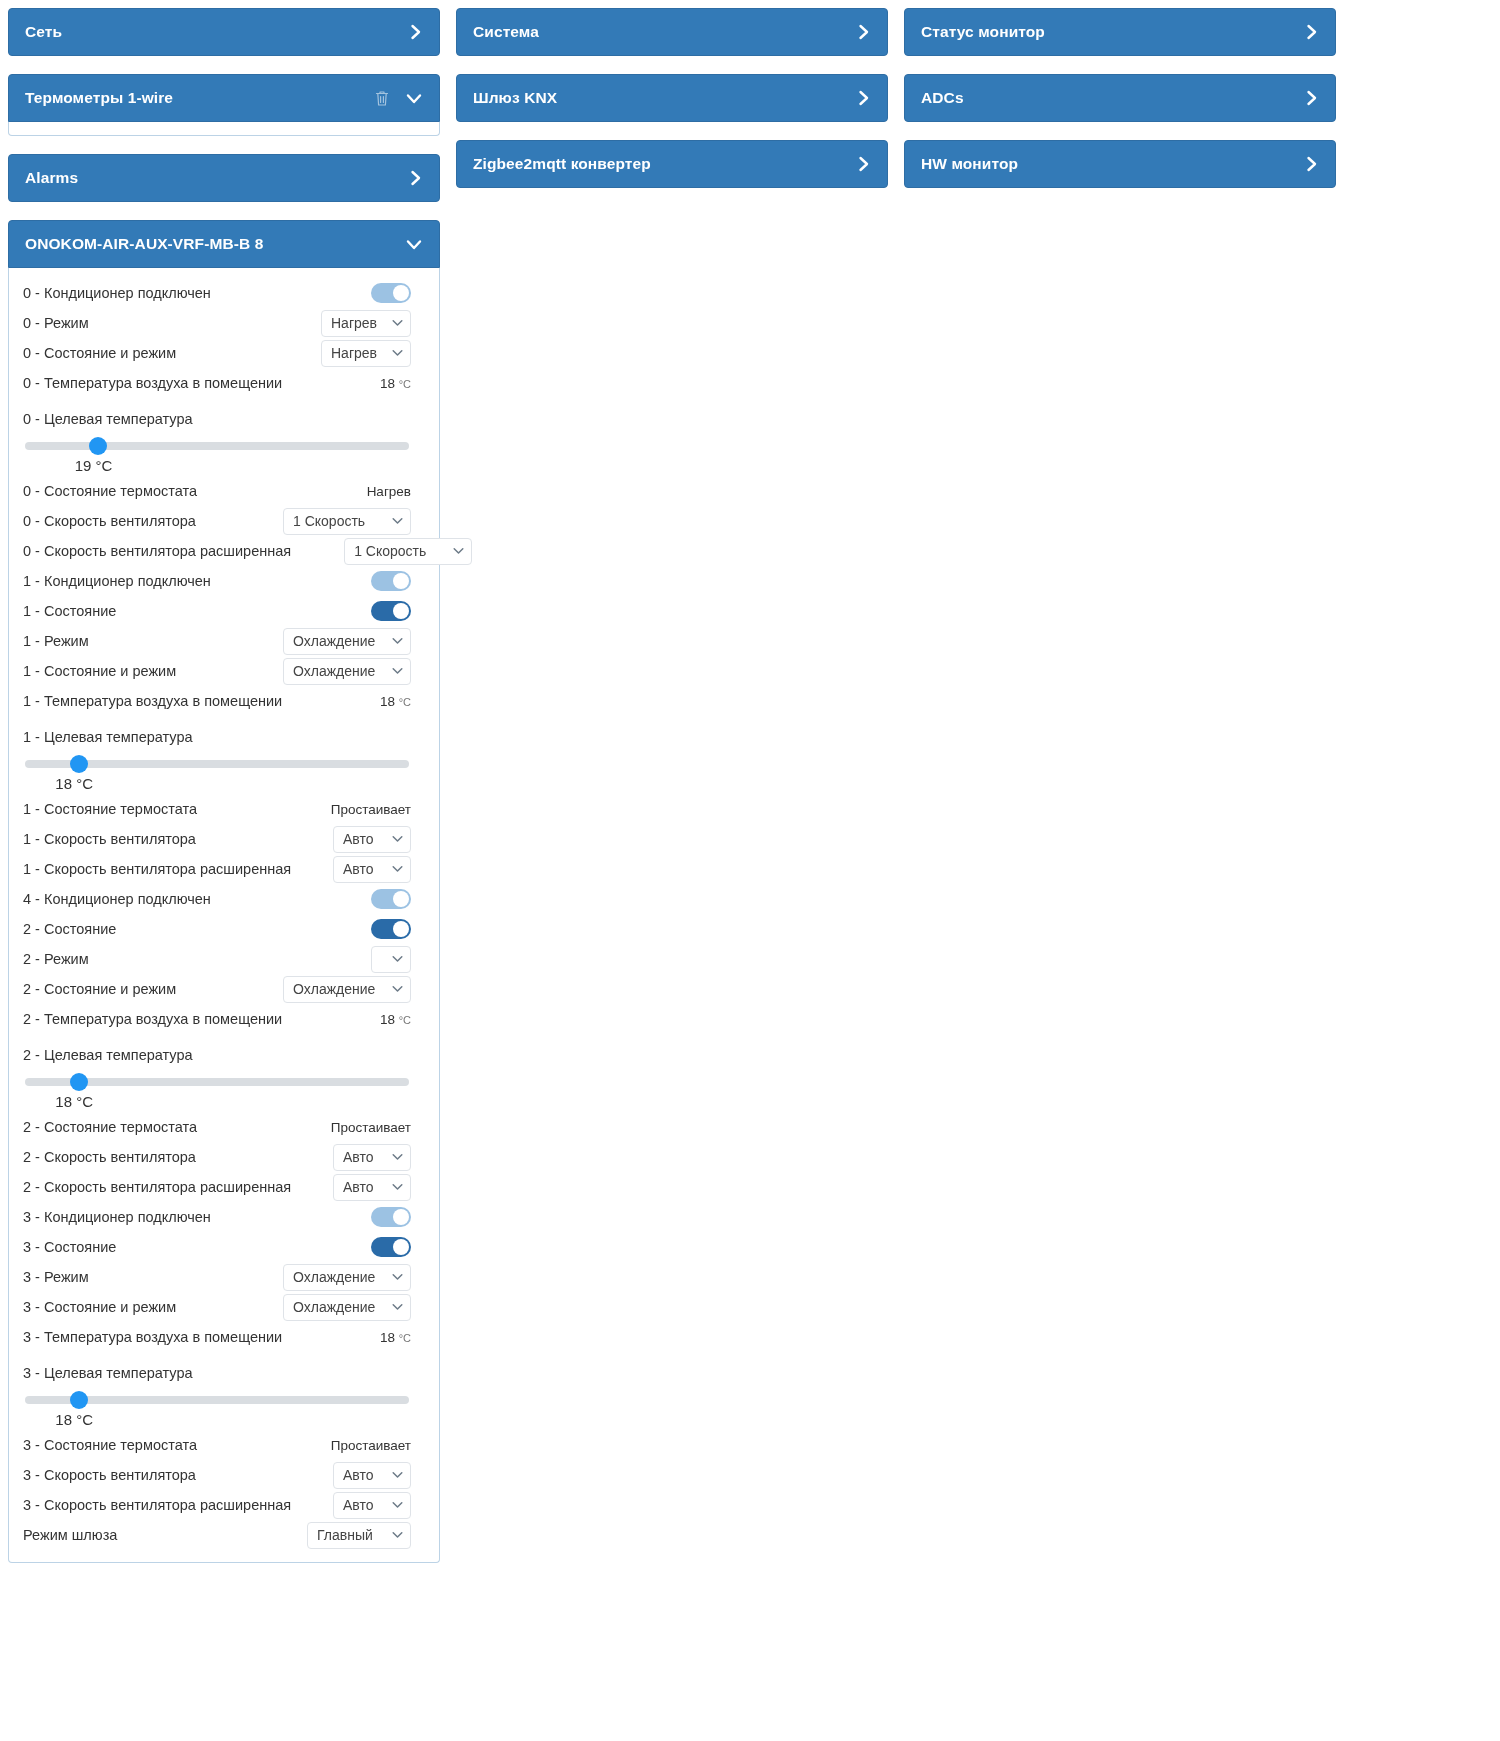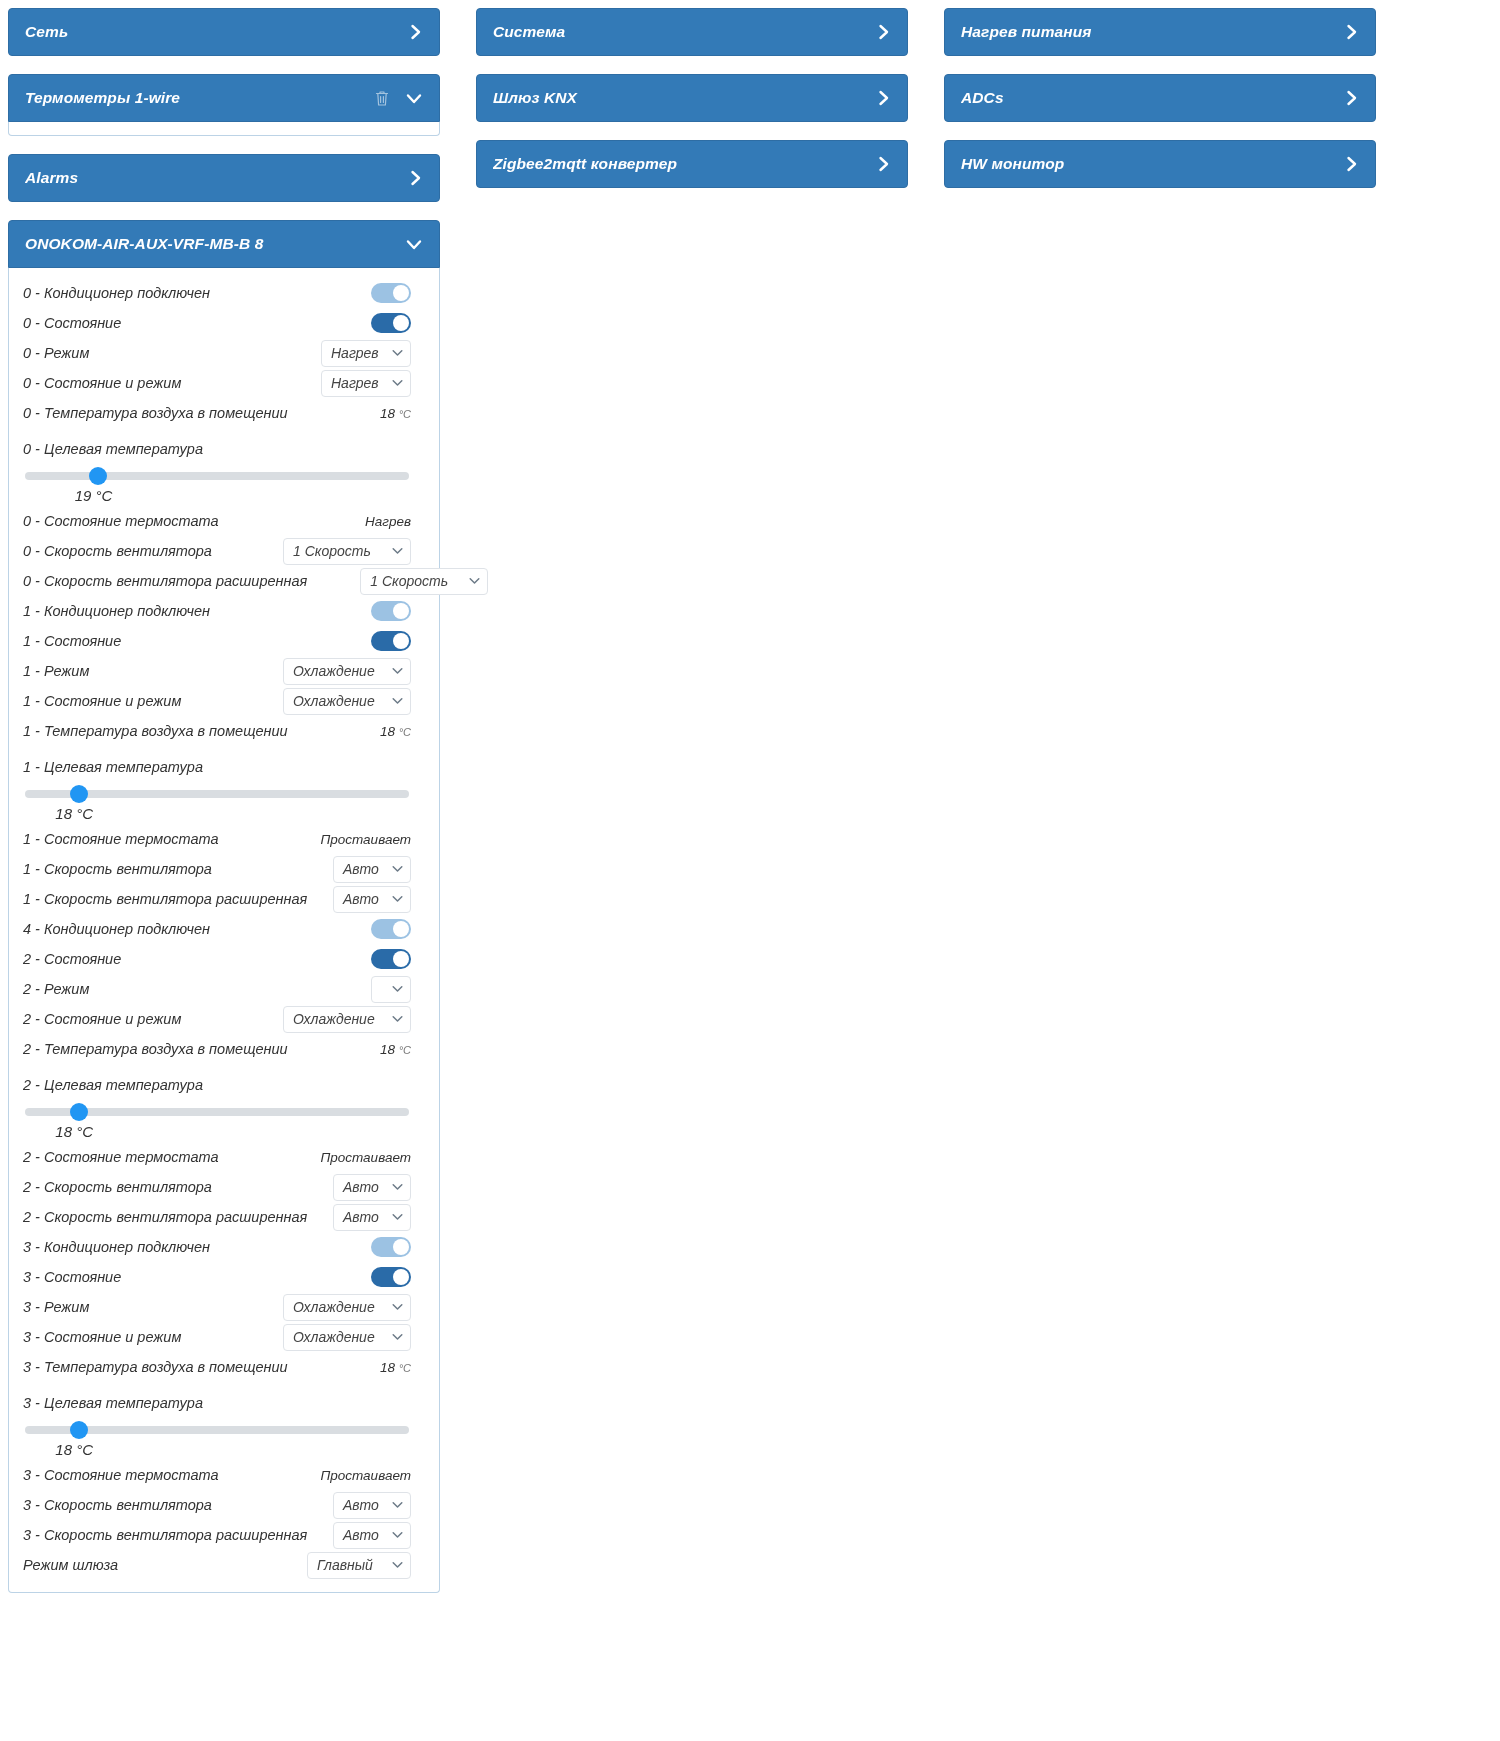--- a/index.html
+++ b/index.html
@@ -7,22 +7,21 @@
     margin: 0; padding: 0;
     width: 1500px;
     background: #ffffff;
     font-family: "Liberation Sans", sans-serif;
   }
   body { padding: 8px; }
 
   .board {
     display: flex;
     align-items: flex-start;
-    gap: 36px;
-    font-style: italic;
+    gap: 16px;
   }
   .col { width: 432px; flex: 0 0 432px; }
 
   
   .panel { margin-bottom: 18px; }
 
   .phead {
     background: #337ab7;
     border: 1px solid #2e6da4;
     border-radius: 4px;
@@ -215,26 +214,20 @@
           </span>
         </div>
         <div class="pbody">
           <div class="row">
             <span class="lbl">0 - Кондиционер подключен</span>
             <span class="sw soft">
               <span class="knob"></span>
             </span>
           </div>
           <div class="row">
-            <span class="lbl">0 - Состояние</span>
-            <span class="sw on">
-              <span class="knob"></span>
-            </span>
-          </div>
-          <div class="row">
             <span class="lbl">0 - Режим</span>
             <span class="sel w-nagrev">
               <span>Нагрев</span>
               <span class="caret"><svg width="11" height="8" viewBox="0 0 11 8">
                   <path d="M1.2 1.8 L5.5 6 L9.8 1.8" fill="none" stroke="#6d7b88" stroke-width="1.5" stroke-linecap="round" stroke-linejoin="round"></path>
                 </svg></span>
             </span>
           </div>
           <div class="row">
             <span class="lbl">0 - Состояние и режим</span>
@@ -521,21 +514,21 @@
                 <path d="M3.5 3 L10 9 L3.5 15" fill="none" stroke="#fff" stroke-width="2.4" stroke-linecap="round" stroke-linejoin="round"></path>
               </svg>
             </span>
           </span>
         </div>
       </div>
     </div>
     <div class="col">
       <div class="panel">
         <div class="phead">
-          <span class="ptitle">Нагрев питания</span>
+          <span class="ptitle">Статус монитор</span>
           <span class="hicons">
             <span class="ic ">
               <svg width="14" height="18" viewBox="0 0 14 18">
                 <path d="M3.5 3 L10 9 L3.5 15" fill="none" stroke="#fff" stroke-width="2.4" stroke-linecap="round" stroke-linejoin="round"></path>
               </svg>
             </span>
           </span>
         </div>
       </div>
       <div class="panel">

